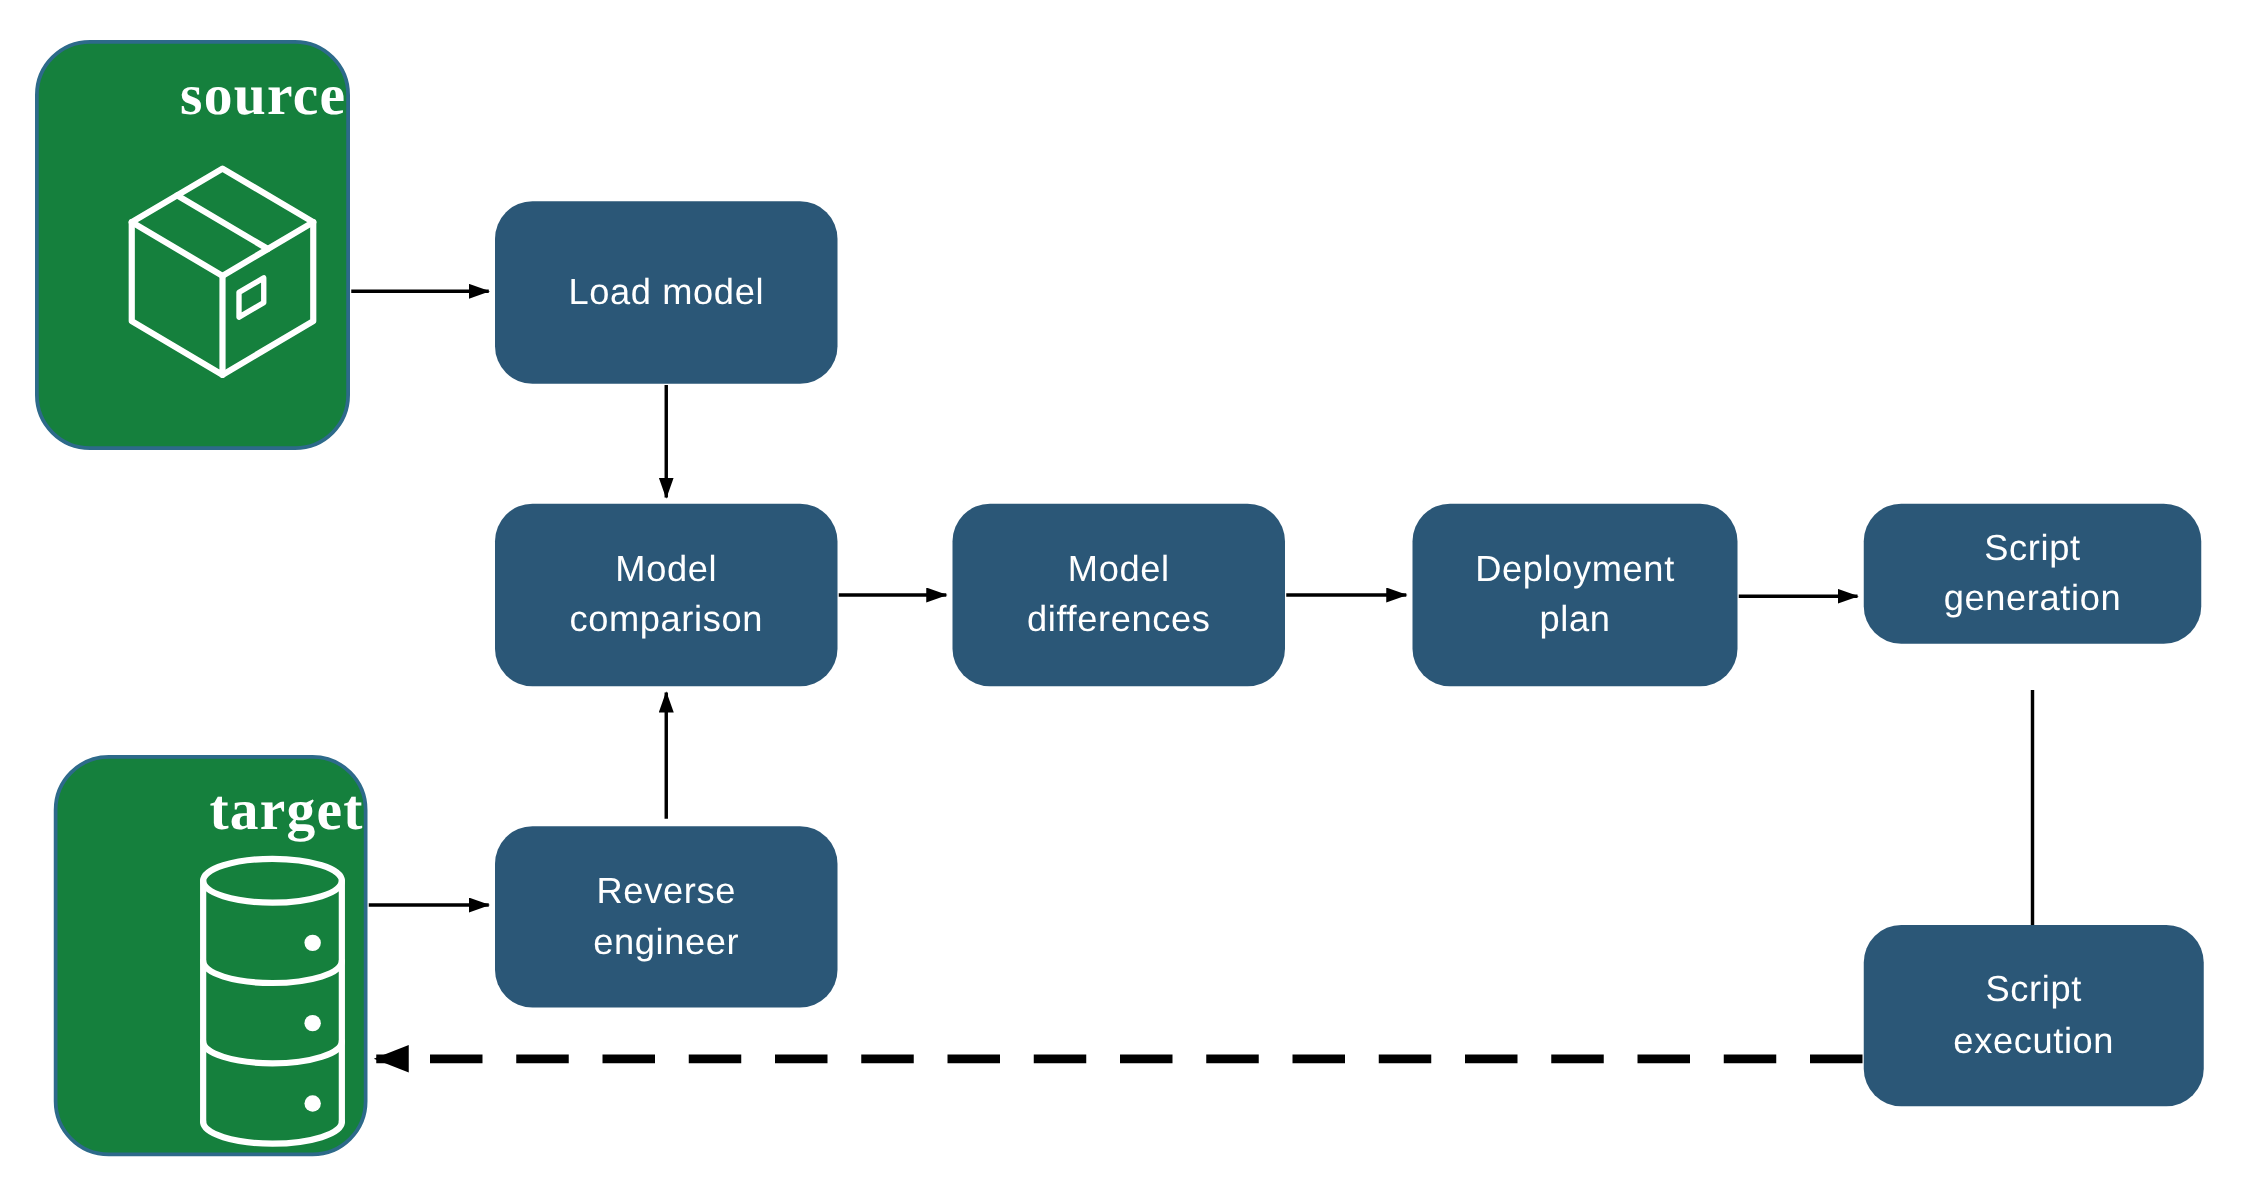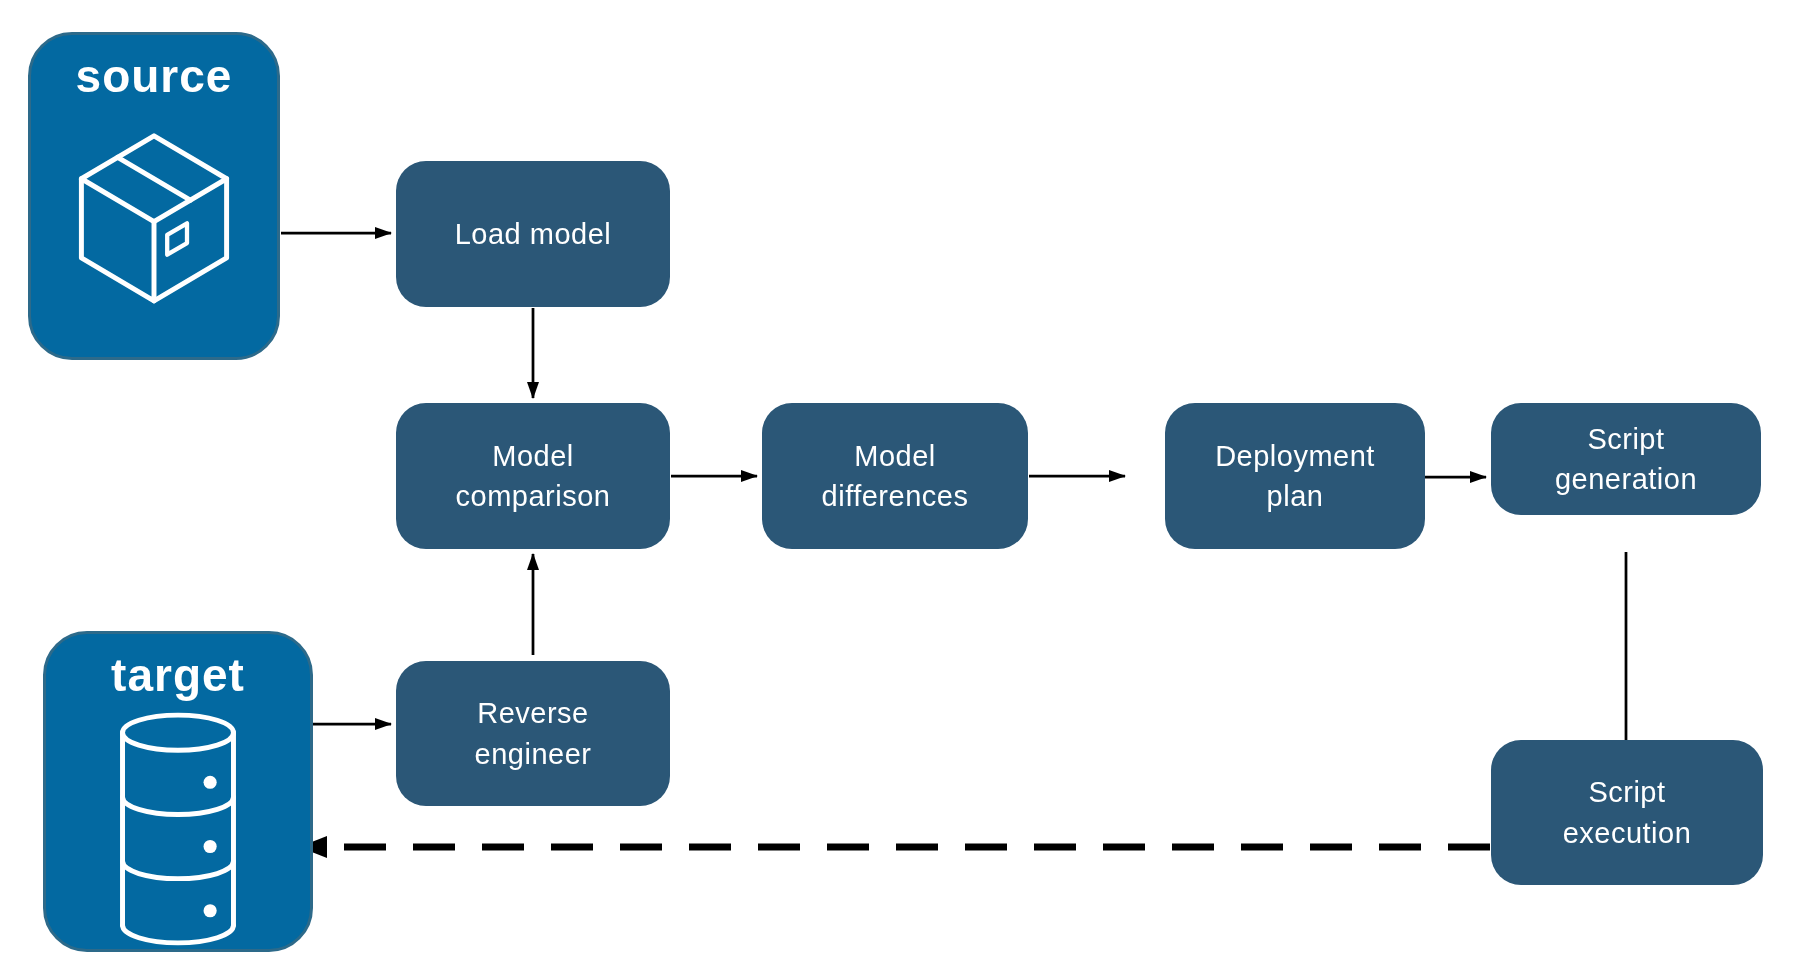--- a/index.html
+++ b/index.html
@@ -14,32 +14,32 @@
 
   .node{
     position:absolute;box-sizing:border-box;
     background:#2B5777;border-radius:30px;color:#FFFFFF;
     display:flex;align-items:center;justify-content:center;text-align:center;
     font-size:29px;line-height:1.38;letter-spacing:0.5px;padding:0 38px;
   }
   #node-load-model       {left:396px;top:161px;width:274px;height:146px;}
   #node-model-comparison {left:396px;top:403px;width:274px;height:146px;}
   #node-model-differences{left:762px;top:403px;width:266px;height:146px;}
-  #node-deployment-plan  {left:1130px;top:403px;width:260px;height:146px;margin-left:35px;}
+  #node-deployment-plan  {left:1130px;top:403px;width:260px;height:146px;}
   #node-script-generation{left:1491px;top:403px;width:270px;height:112px;}
   #node-reverse-engineer {left:396px;top:661px;width:274px;height:145px;}
   #node-script-execution {left:1491px;top:740px;width:272px;height:145px;}
 
   .endpoint{
     position:absolute;box-sizing:border-box;
-    background:#0369a1;border:3px solid #2D6A8A;border-radius:44px;color:#FFFFFF;
-    display:flex;flex-direction:column;align-items:center;
+    background:#15803d;border:3px solid #2D6A8A;border-radius:44px;color:#FFFFFF;
+    display:flex;flex-direction:column;align-items:flex-end;font-family:Liberation Serif, serif;
   }
   #endpoint-source{left:28px;top:32px;width:252px;height:328px;}
-  #endpoint-target{left:43px;top:604px;width:270px;height:321px;margin-top:27px;}
+  #endpoint-target{left:43px;top:604px;width:251px;height:321px;}
   .endpoint-label{
     font-size:46px;font-weight:bold;letter-spacing:1px;margin-top:14px;
   }
   .endpoint-icon{display:block;}
   #endpoint-source .endpoint-icon{margin-top:16px;}
   #endpoint-target .endpoint-icon{margin-top:10px;}
   .icon-stroke{fill:none;stroke:#FFFFFF;stroke-linejoin:round;stroke-linecap:round;}
 </style>
 </head>
 <body>

